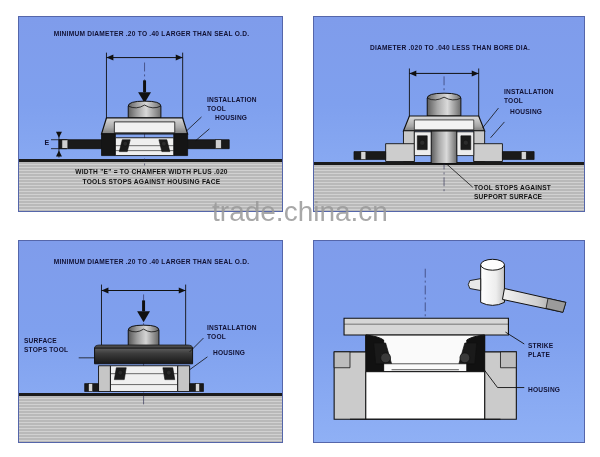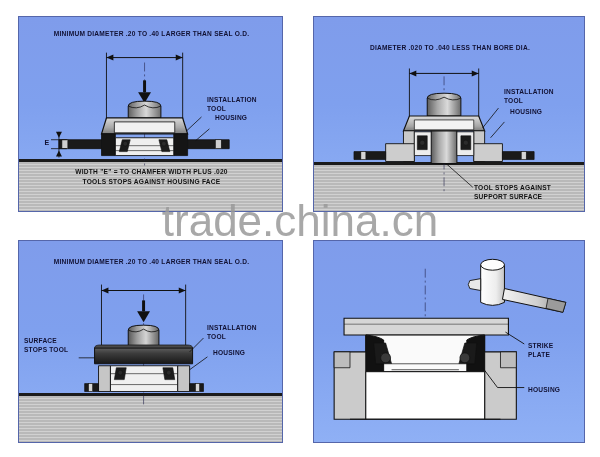--- a/index.html
+++ b/index.html
@@ -72,21 +72,21 @@
     overflow: visible;
   }
 
   .watermark {
     position: absolute;
     left: 0;
     top: 196px;
     width: 600px;
     text-align: center;
     font-family: "Liberation Sans", sans-serif;
-    font-size: 44px;
+    font-size: 28px;
     color: #9a9a9a;
     opacity: 0.85;
     letter-spacing: 0px;
     pointer-events: none;
     user-select: none;
   }
 </style>
 </head>
 <body>
 

